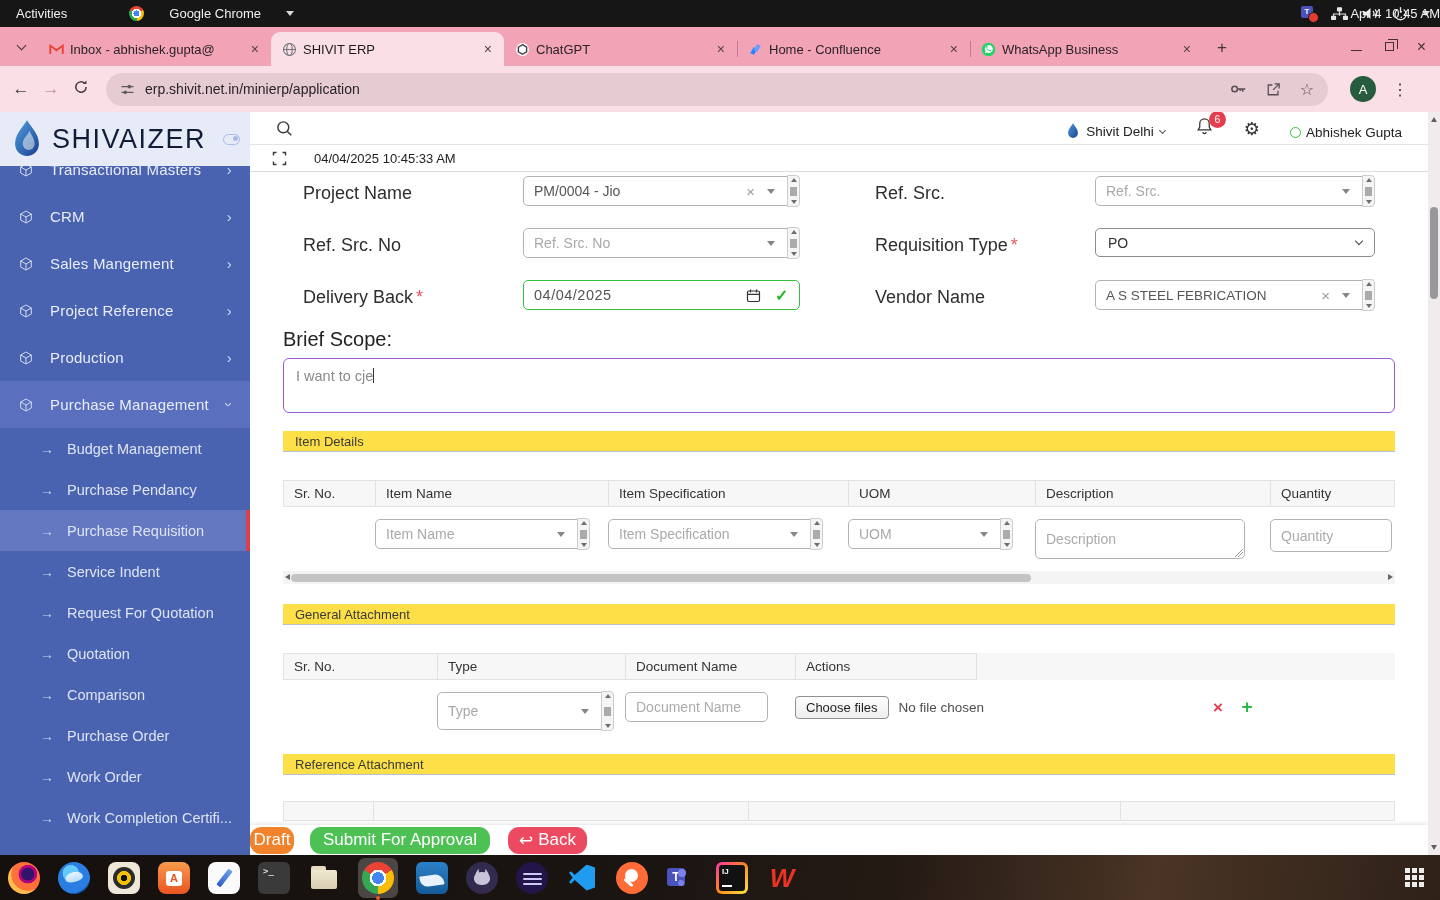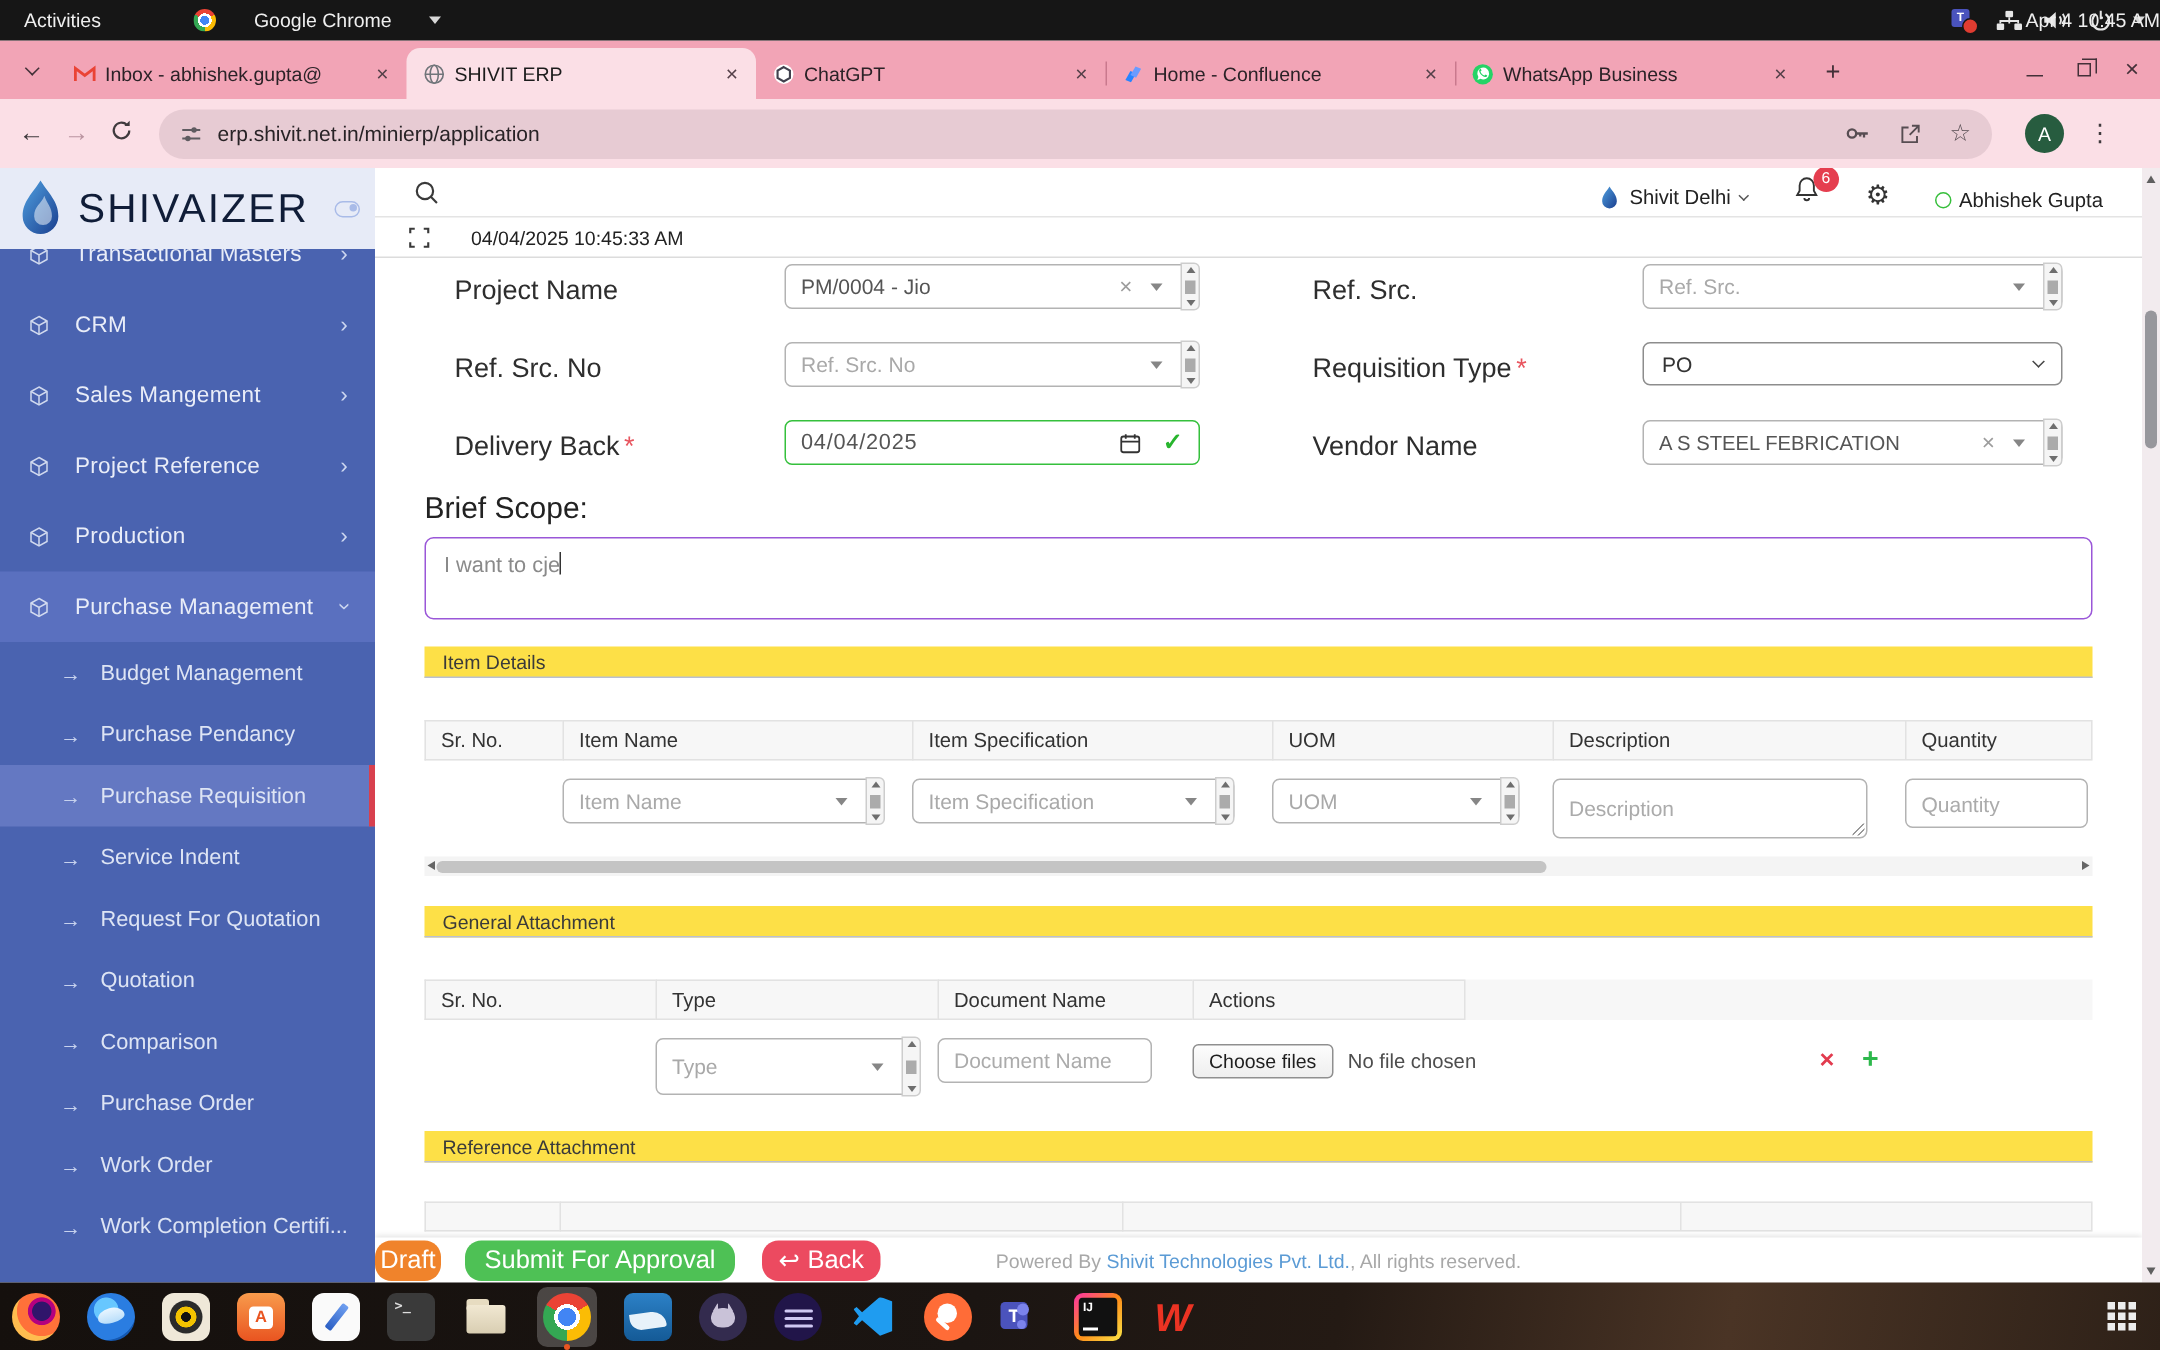--- a/index.html
+++ b/index.html
@@ -654,21 +654,20 @@
         </div>
       </div>
 
       <div class="footer">
         <span class="btn b-draft">Draft</span>
         <span class="btn b-submit">Submit For Approval</span>
         <span class="btn b-back">
             <span>↩</span>
             <span>Back</span>
           </span>
-        <span class="powered"><span>Powered By </span><span class="lnk">Shivit Technologies Pvt. Ltd.</span><span>, All rights reserved.</span></span>
       </div>
     </section>
 
     <div class="vscroll">
       <i class="va up"></i>
       <div class="vthumb"></div>
       <i class="va dn"></i>
     </div>
   </div>
 

